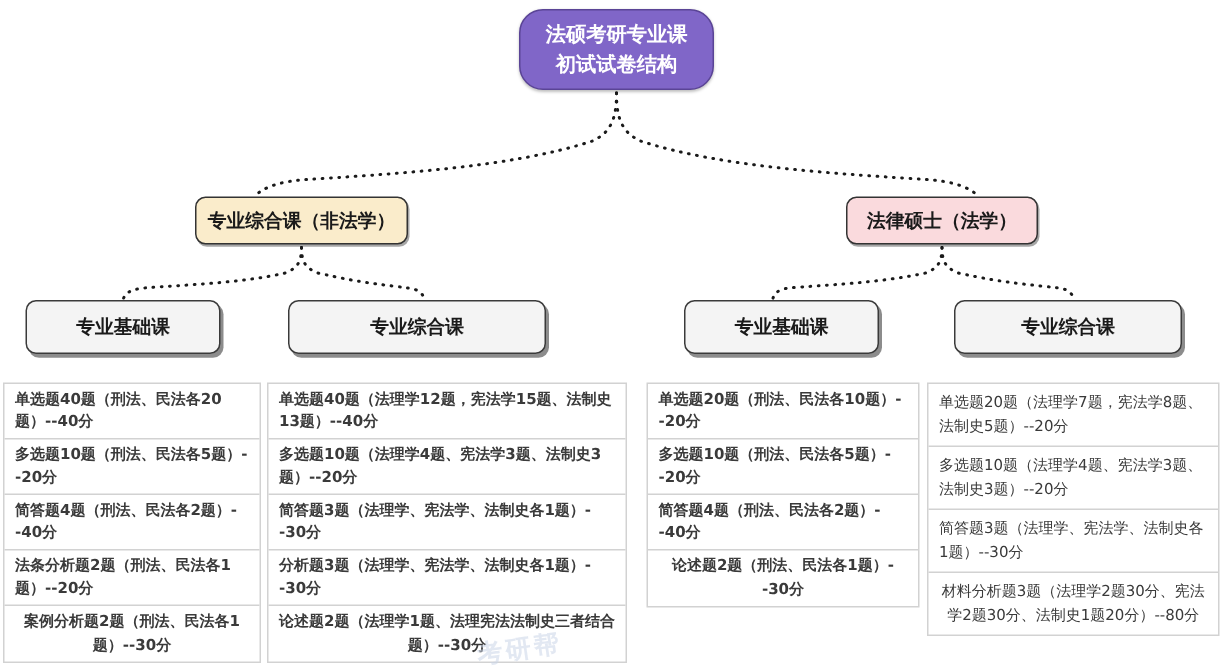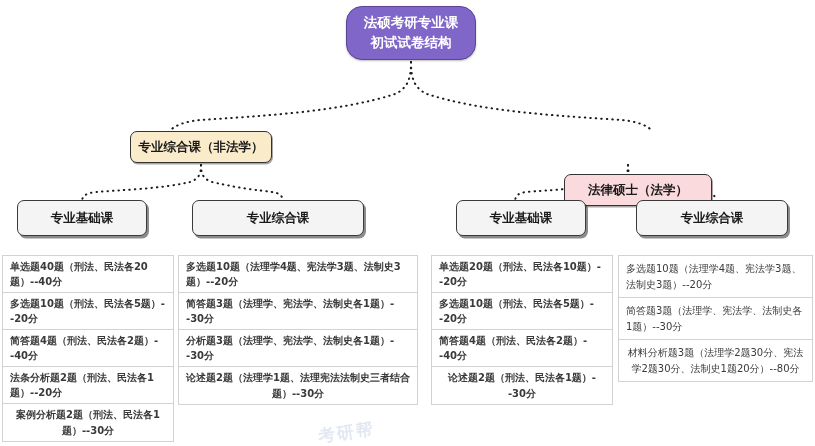--- a/index.html
+++ b/index.html
@@ -35,21 +35,21 @@
   .lvl2{
     height:32px;
     border:1.4px solid #333333;
     border-radius:7px;
     font-size:12.5px;
     font-weight:bold;
     color:#1a1a1a;
     box-shadow:1px 1.5px 0 rgba(0,0,0,.35);
   }
   .lvl2.left{left:130px;top:131px;width:142px;background:#faeccb;}
-  .lvl2.right{left:564px;top:131px;width:148px;background:#fadadd;margin-top:43px;}
+  .lvl2.right{left:564px;top:131px;width:128px;background:#fadadd;}
 
   
   .lvl3{
     height:36px;
     background:#f4f4f4;
     border:1.6px solid #3a3a3a;
     border-radius:7px;
     font-size:12.5px;
     font-weight:bold;
     color:#1a1a1a;
@@ -127,34 +127,36 @@
 
   <div class="listcol col1">
     <div class="listitem">单选题40题（刑法、民法各20题）--40分</div>
     <div class="listitem">多选题10题（刑法、民法各5题）--20分</div>
     <div class="listitem">简答题4题（刑法、民法各2题）--40分</div>
     <div class="listitem">法条分析题2题（刑法、民法各1题）--20分</div>
     <div class="listitem">案例分析题2题（刑法、民法各1题）--30分</div>
   </div>
 
   <div class="listcol col2">
+    <div class="listitem">单选题40题（法理学12题，宪法学15题、法制史13题）--40分</div>
     <div class="listitem">多选题10题（法理学4题、宪法学3题、法制史3题）--20分</div>
     <div class="listitem">简答题3题（法理学、宪法学、法制史各1题）--30分</div>
     <div class="listitem">分析题3题（法理学、宪法学、法制史各1题）--30分</div>
     <div class="listitem">论述题2题（法理学1题、法理宪法法制史三者结合题）--30分</div>
   </div>
 
   <div class="listcol col3">
     <div class="listitem">单选题20题（刑法、民法各10题）--20分</div>
     <div class="listitem">多选题10题（刑法、民法各5题）--20分</div>
     <div class="listitem">简答题4题（刑法、民法各2题）--40分</div>
     <div class="listitem">论述题2题（刑法、民法各1题）--30分</div>
   </div>
 
   <div class="listcol col4">
+    <div class="listitem">单选题20题（法理学7题，宪法学8题、法制史5题）--20分</div>
     <div class="listitem">多选题10题（法理学4题、宪法学3题、法制史3题）--20分</div>
     <div class="listitem">简答题3题（法理学、宪法学、法制史各1题）--30分</div>
     <div class="listitem">材料分析题3题（法理学2题30分、宪法学2题30分、法制史1题20分）--80分</div>
   </div>
 
   <div class="watermark">考研帮</div>
 
 </div>
 
 </body></html>

